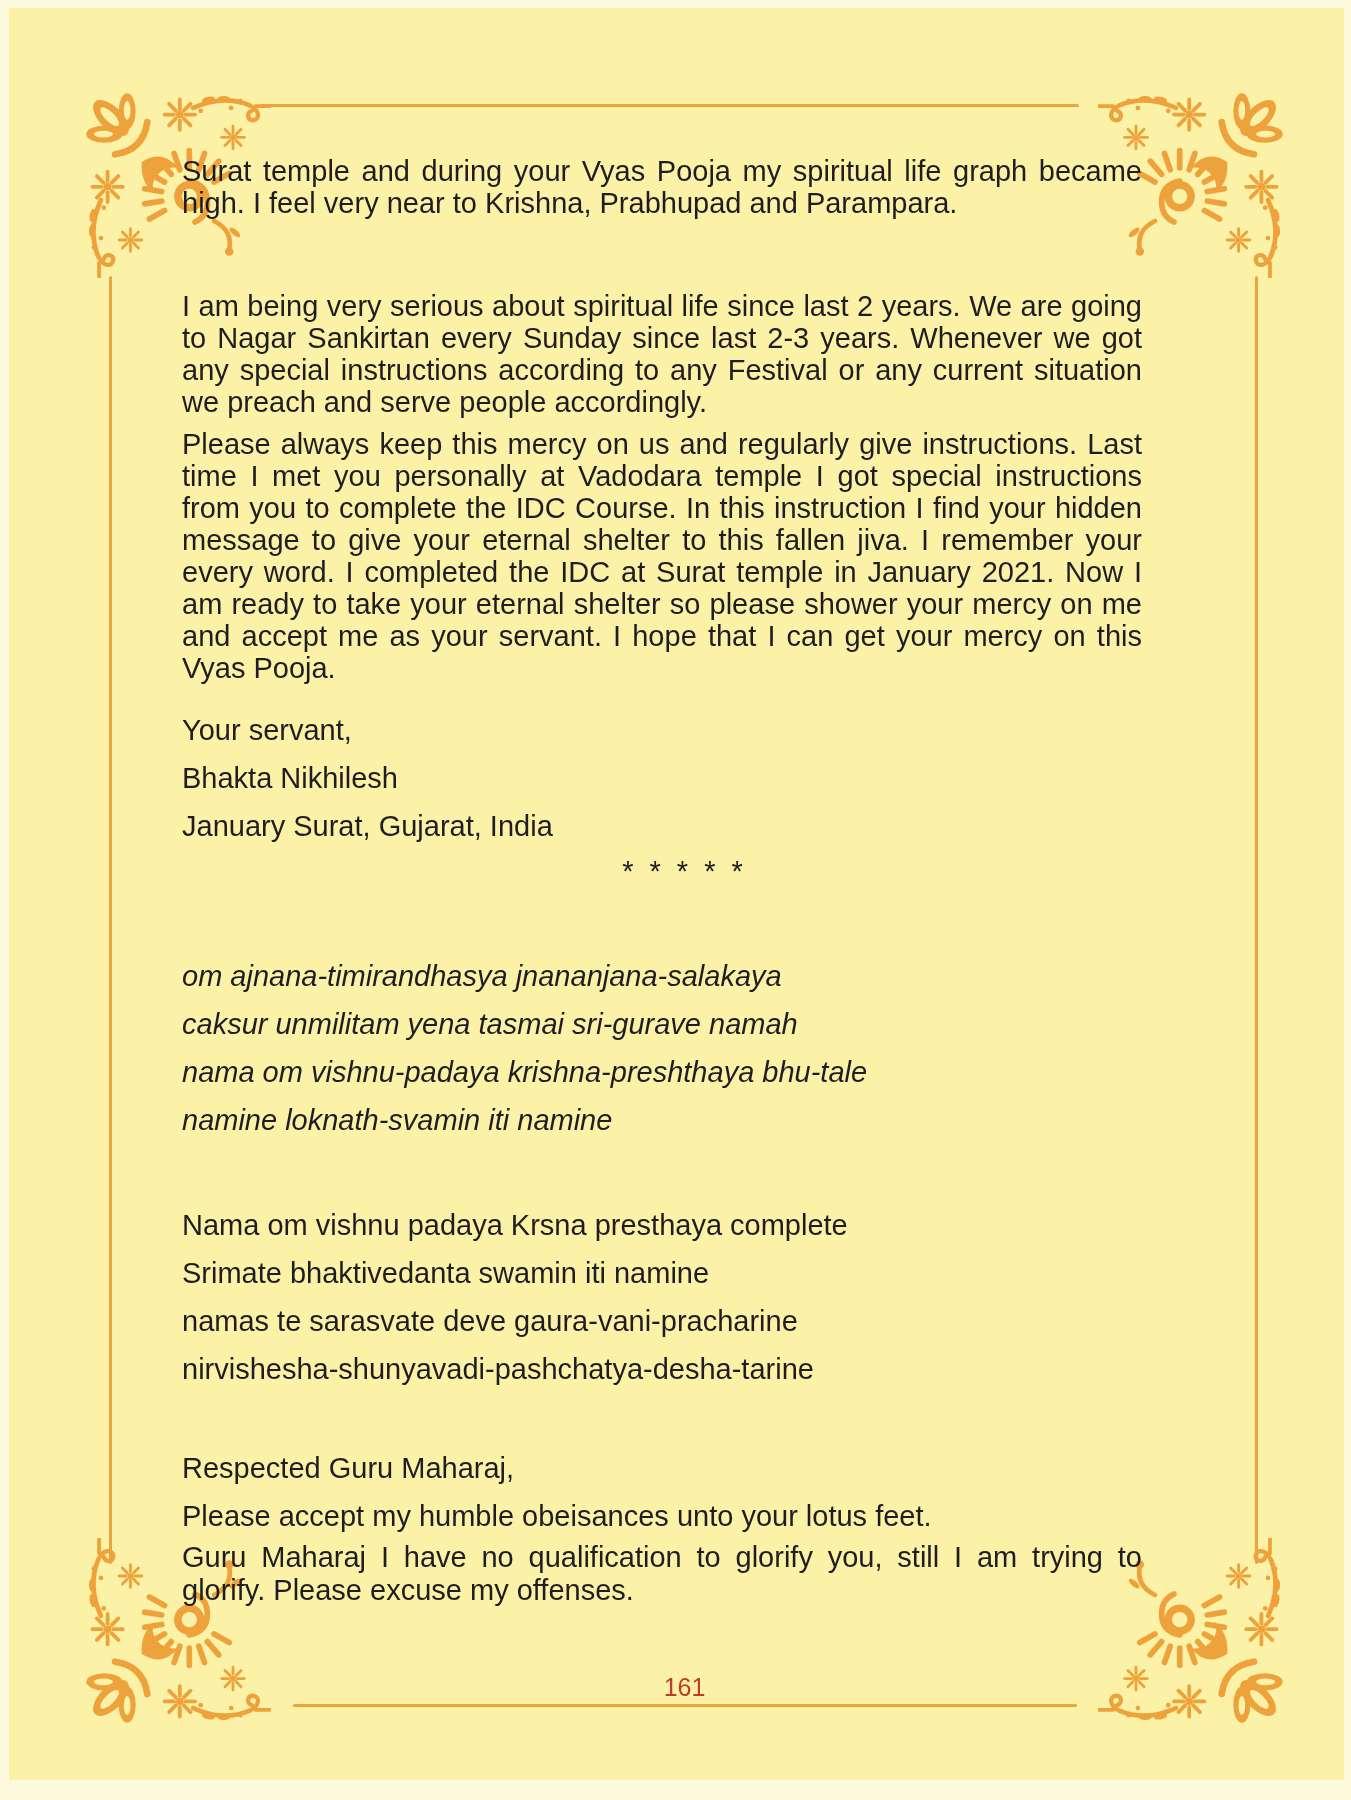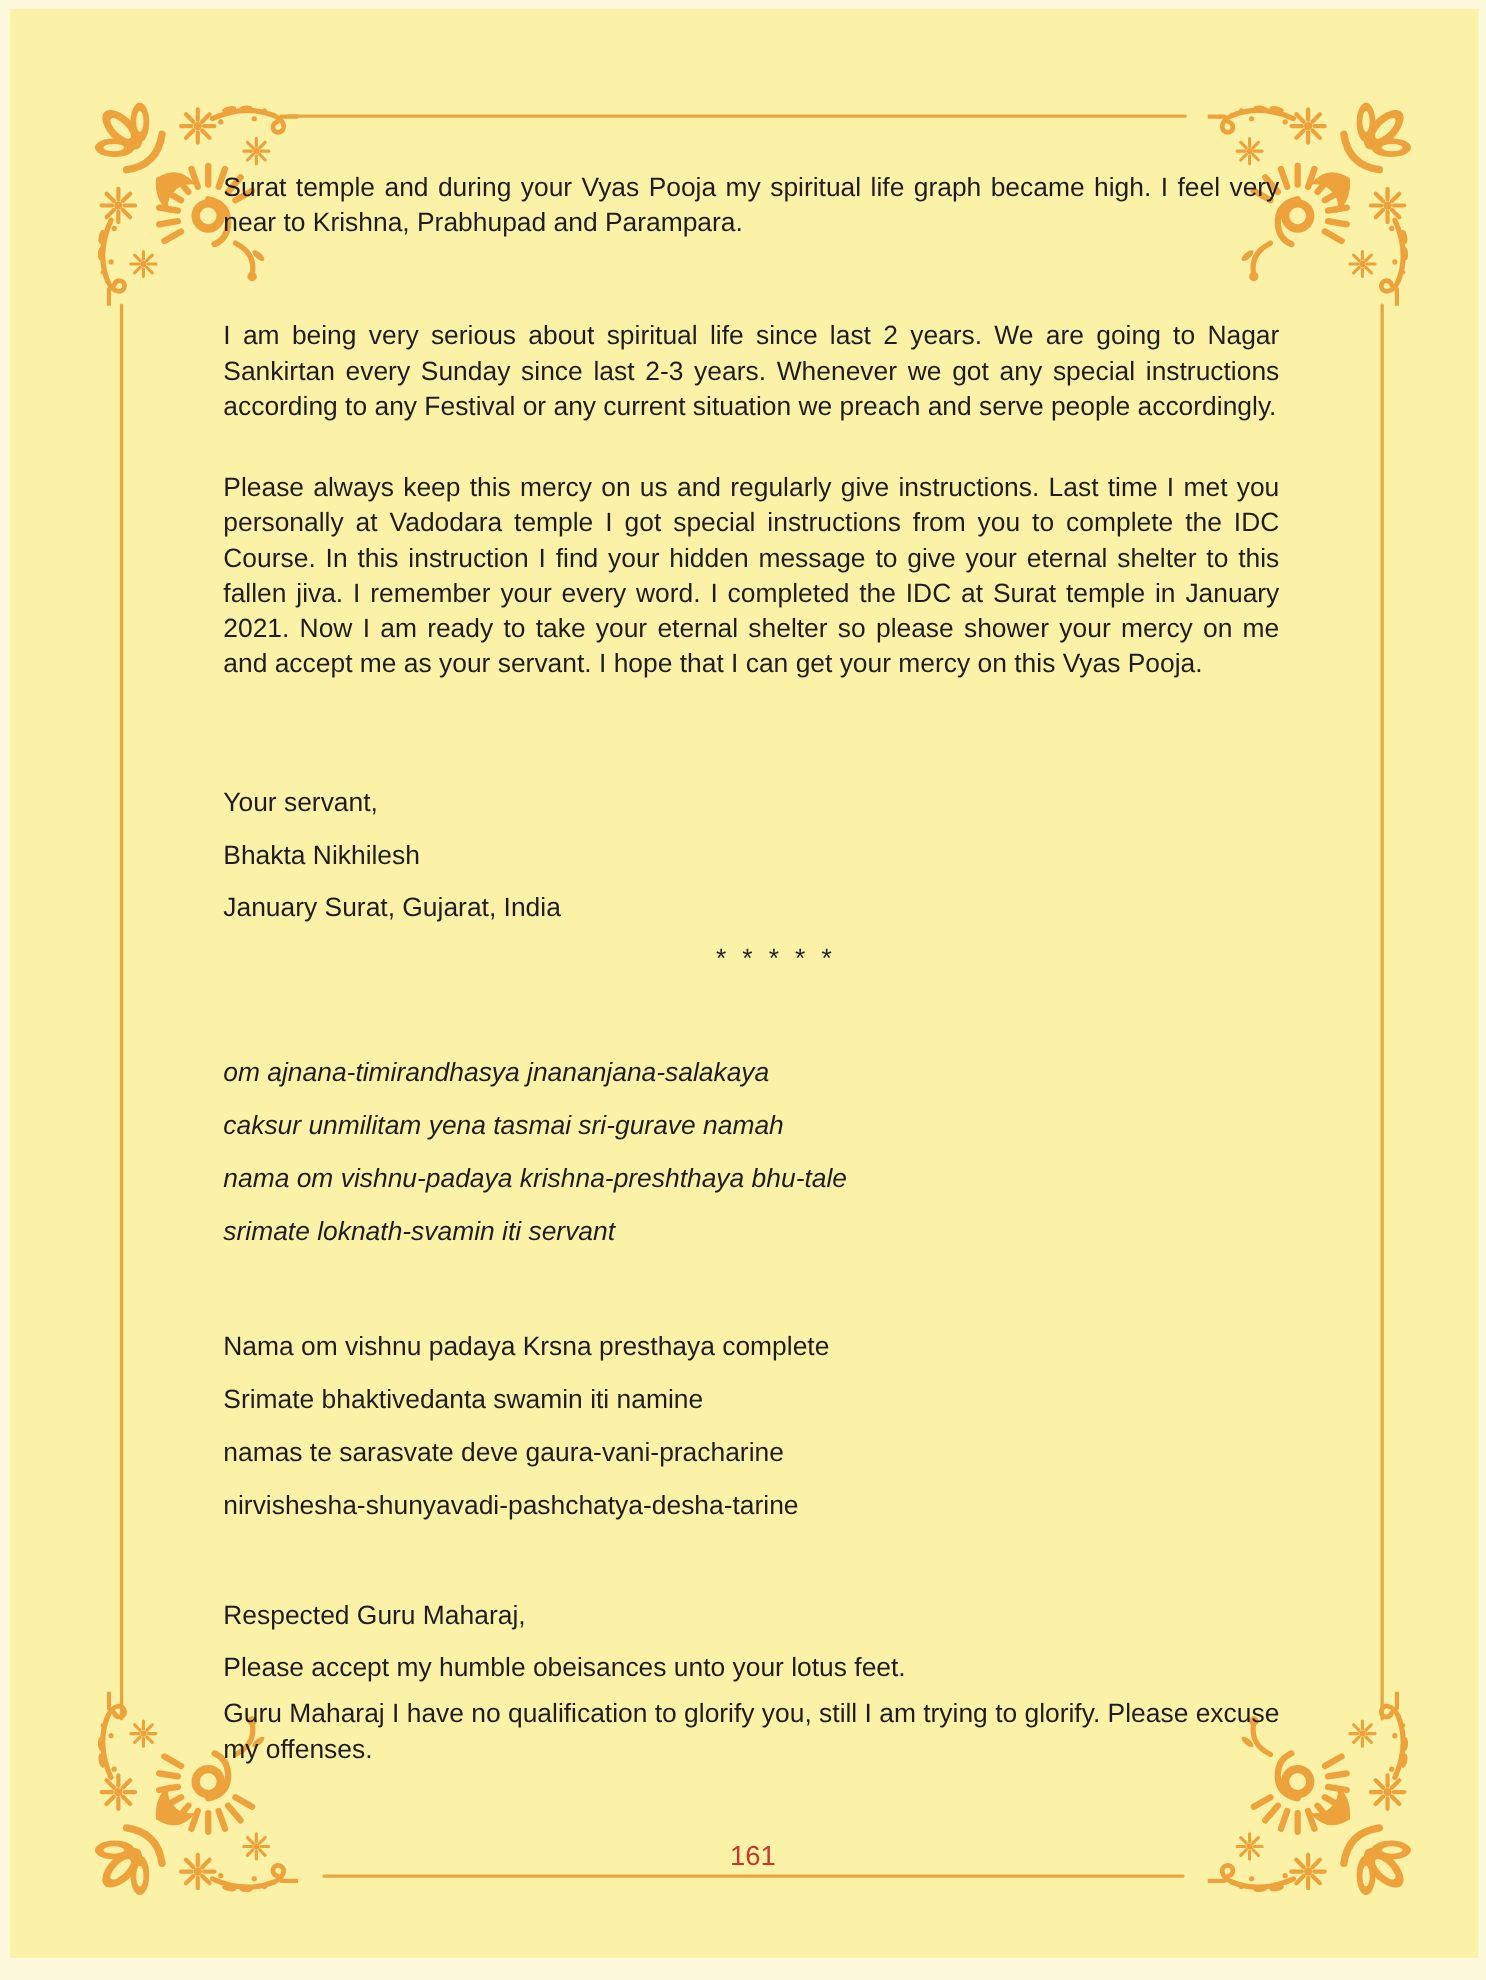--- a/index.html
+++ b/index.html
@@ -25,23 +25,22 @@
   .corner { position: absolute; width: 190px; height: 190px; }
   .corner.tl { left: 72px;  top: 80px; }
   .corner.tr { left: 1089px; top: 80px;  transform: scaleX(-1); }
   .corner.bl { left: 72px;  top: 1530px; transform: scaleY(-1); }
   .corner.br { left: 1089px; top: 1530px; transform: scale(-1,-1); }
   
   .txt {
     position: absolute;
     left: 173px; width: 960px;
     color: #201d22;
-    font-size: 24px;
+    font-size: 29px;
     line-height: 32px;
-    margin-left: 21px;
   }
   .justify { text-align: justify; }
   .para1 { top: 147px; }
   .para2 { top: 282px; }
   .para3 { top: 420px; }
   .signature { top: 698px; line-height: 48px; }
   .divider { top: 847px; left: 0; width: 1351px; text-align: center; line-height: 33px; letter-spacing: 4px; }
   .verse1 { top: 944px;  line-height: 48px; font-style: italic; }
   .verse2 { top: 1193px; line-height: 48px; }
   .salutation { top: 1444px; line-height: 33px; }
@@ -162,21 +161,21 @@
     <div>Bhakta Nikhilesh</div>
     <div>January Surat, Gujarat, India</div>
   </div>
 
   <div class="txt divider">* * * * *</div>
 
   <div class="txt verse1">
     <div>om ajnana-timirandhasya jnananjana-salakaya</div>
     <div>caksur unmilitam yena tasmai sri-gurave namah</div>
     <div>nama om vishnu-padaya krishna-preshthaya bhu-tale</div>
-    <div>srimate loknath-svamin iti servant</div>
+    <div>namine loknath-svamin iti namine</div>
   </div>
 
   <div class="txt verse2">
     <div>Nama om vishnu padaya Krsna presthaya complete</div>
     <div>Srimate bhaktivedanta swamin iti namine</div>
     <div>namas te sarasvate deve gaura-vani-pracharine</div>
     <div>nirvishesha-shunyavadi-pashchatya-desha-tarine</div>
   </div>
 
   <div class="txt salutation">Respected Guru Maharaj,</div>

